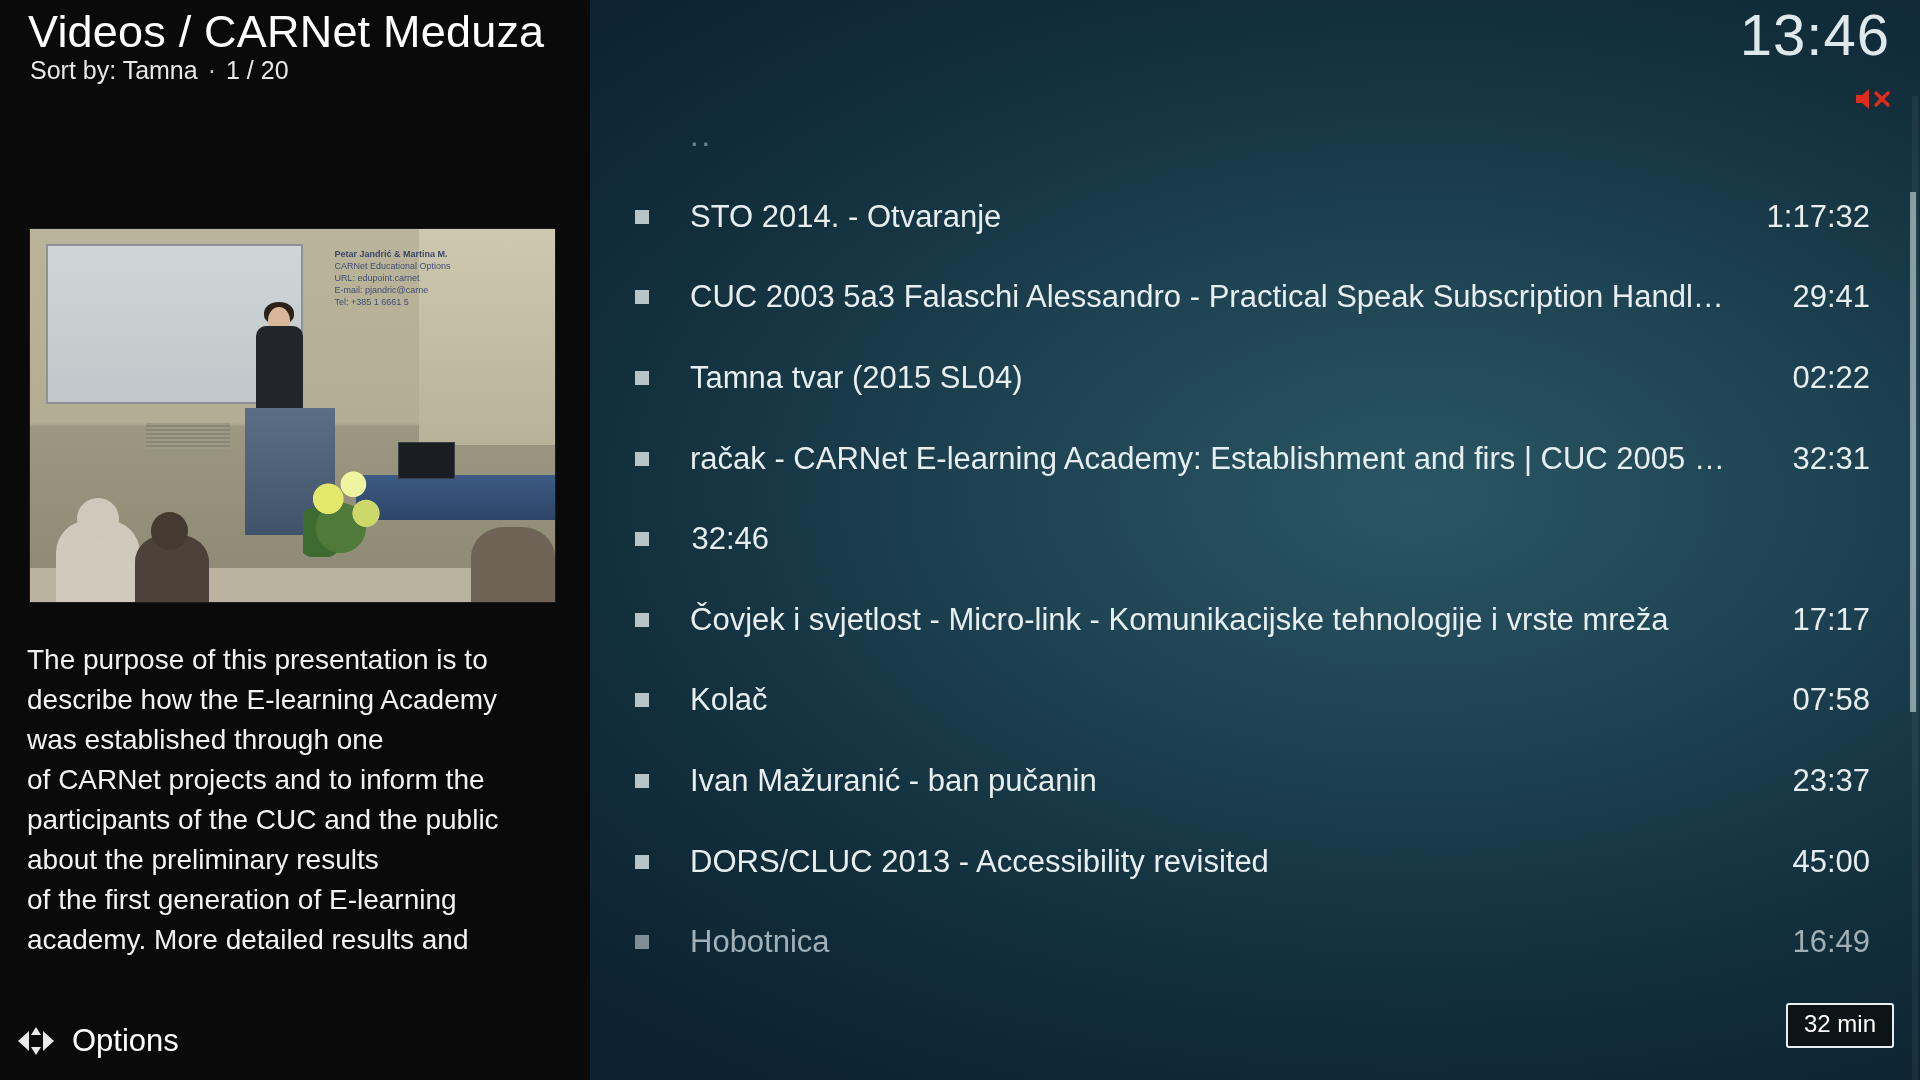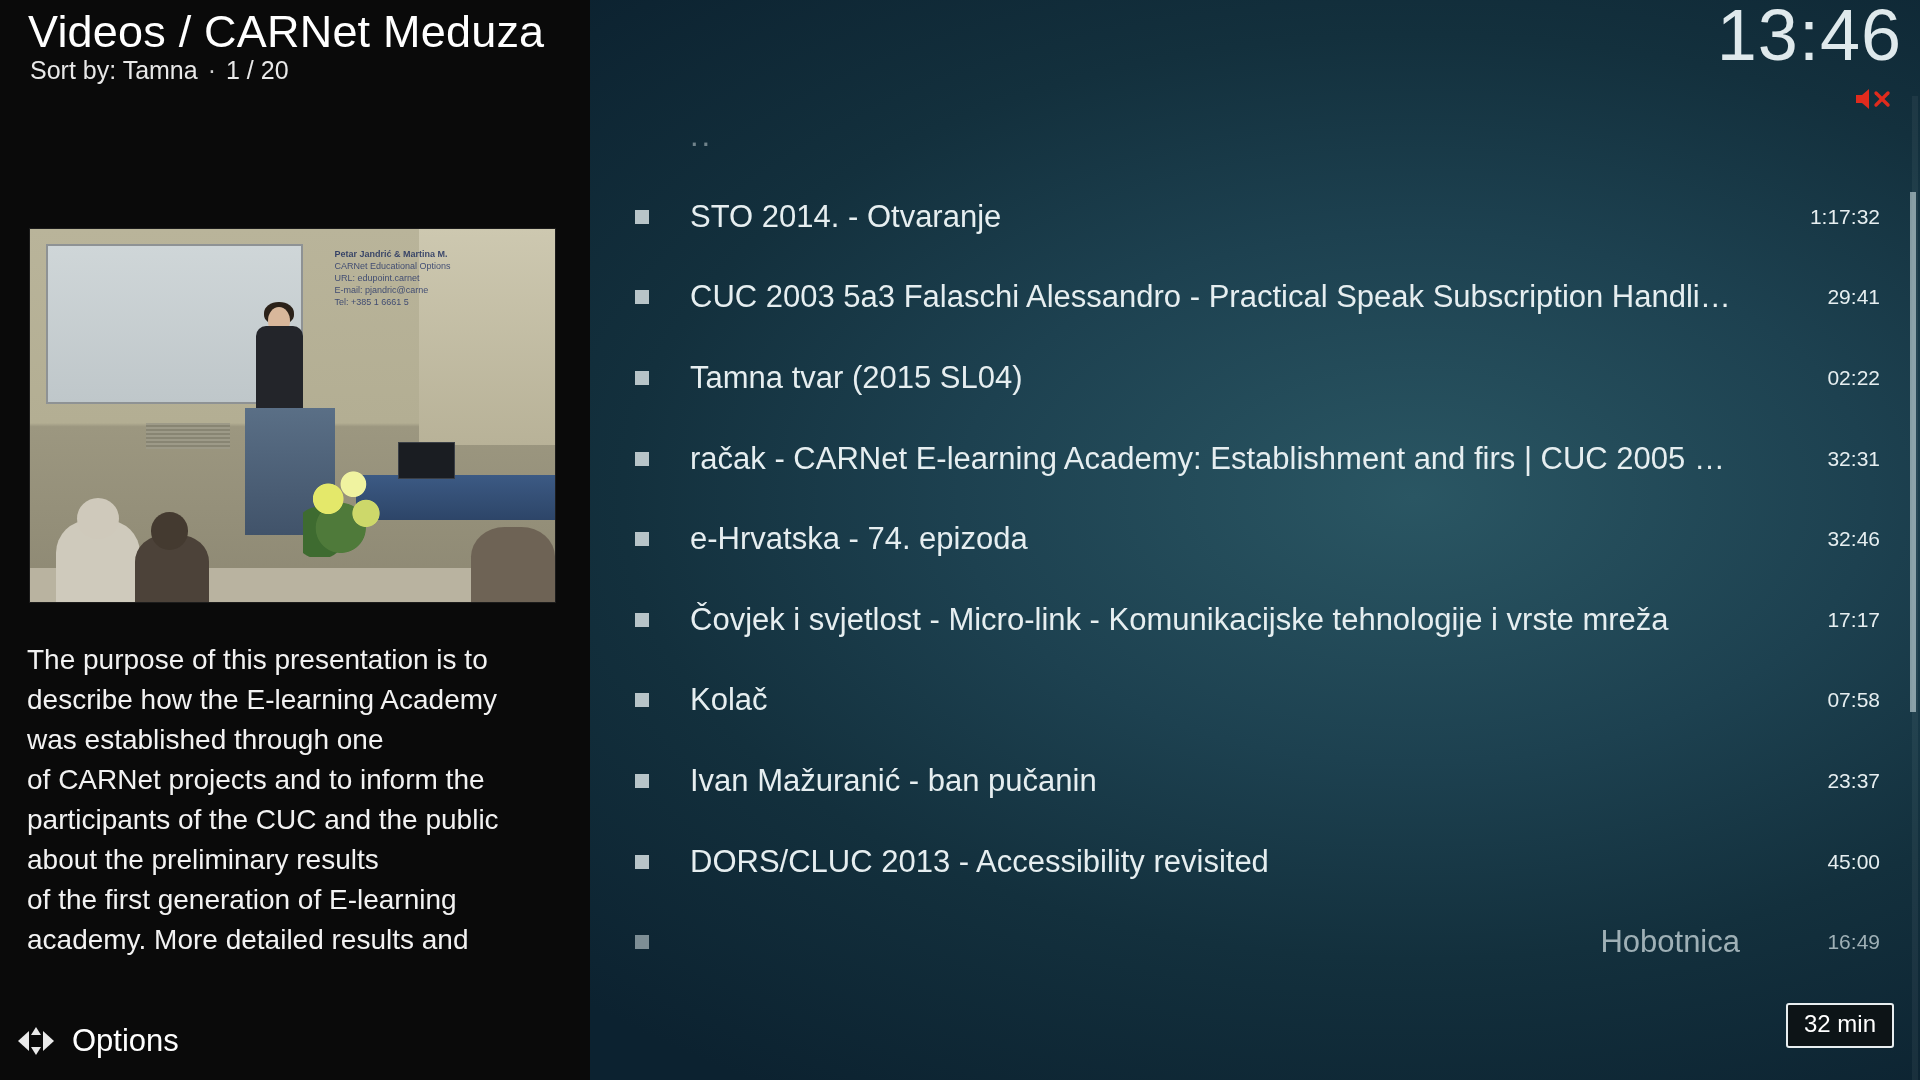--- a/index.html
+++ b/index.html
@@ -178,22 +178,22 @@
   #content {
     position: absolute;
     left: 590px; top: 0;
     width: 1330px; height: 1080px;
     background:
       radial-gradient(1200px 700px at 62% 46%, #2a5663 0%, #1d4150 38%, #13303d 66%, #0c2230 100%);
     overflow: hidden;
   }
   #clock {
     position: absolute;
-    right: 18px; top: 0px;
-    font-size: 72px;
+    right: 30px; top: 0px;
+    font-size: 58px;
     line-height: 70px;
     color: #dfe9ec;
     font-weight: 300;
     letter-spacing: 1px;
   }
   #mute-icon {
     position: absolute;
     right: 28px; top: 86px;
     width: 38px; height: 26px;
     color: #e02b1d;
@@ -225,27 +225,27 @@
     margin-left: 41px;
     font-size: 31px;
     color: #e6eef0;
     white-space: nowrap;
     overflow: hidden;
     text-overflow: ellipsis;
     padding-right: 20px;
   }
   .row .dur {
     flex: 0 0 auto;
-    font-size: 21px;
+    font-size: 31px;
     color: #e6eef0;
-    margin-right: 40px;
+    margin-right: 50px;
     text-align: right;
     min-width: 120px;
   }
-  .row.dim .label, .row.dim .dur { color: #9fb0b6; text-align: right; }
+  .row.dim .label, .row.dim .dur { color: #9fb0b6; }
   .row.partial { opacity: .45; }
   .row.ellipsis-row .label { letter-spacing: 3px; }
 
   
   #scrollbar-track {
     position: absolute;
     right: 2px; top: 96px;
     width: 6px; height: 984px;
     background: rgba(255,255,255,0.05);
   }
@@ -365,21 +365,20 @@
           <span class="label">Tamna tvar (2015 SL04)</span>
           <span class="dur">02:22</span>
         </div>
         <div class="row">
           <span class="bullet"></span>
           <span class="label">račak - CARNet E-learning Academy: Establishment and firs | CUC 2005 E3 Jasminka</span>
           <span class="dur">32:31</span>
         </div>
         <div class="row">
           <span class="bullet"></span>
-          <span class="label">e-Hrvatska - 74. epizoda</span>
           <span class="dur">32:46</span>
         </div>
         <div class="row">
           <span class="bullet"></span>
           <span class="label">Čovjek i svjetlost - Micro-link - Komunikacijske tehnologije i vrste mreža</span>
           <span class="dur">17:17</span>
         </div>
         <div class="row">
           <span class="bullet"></span>
           <span class="label">Kolač</span>

